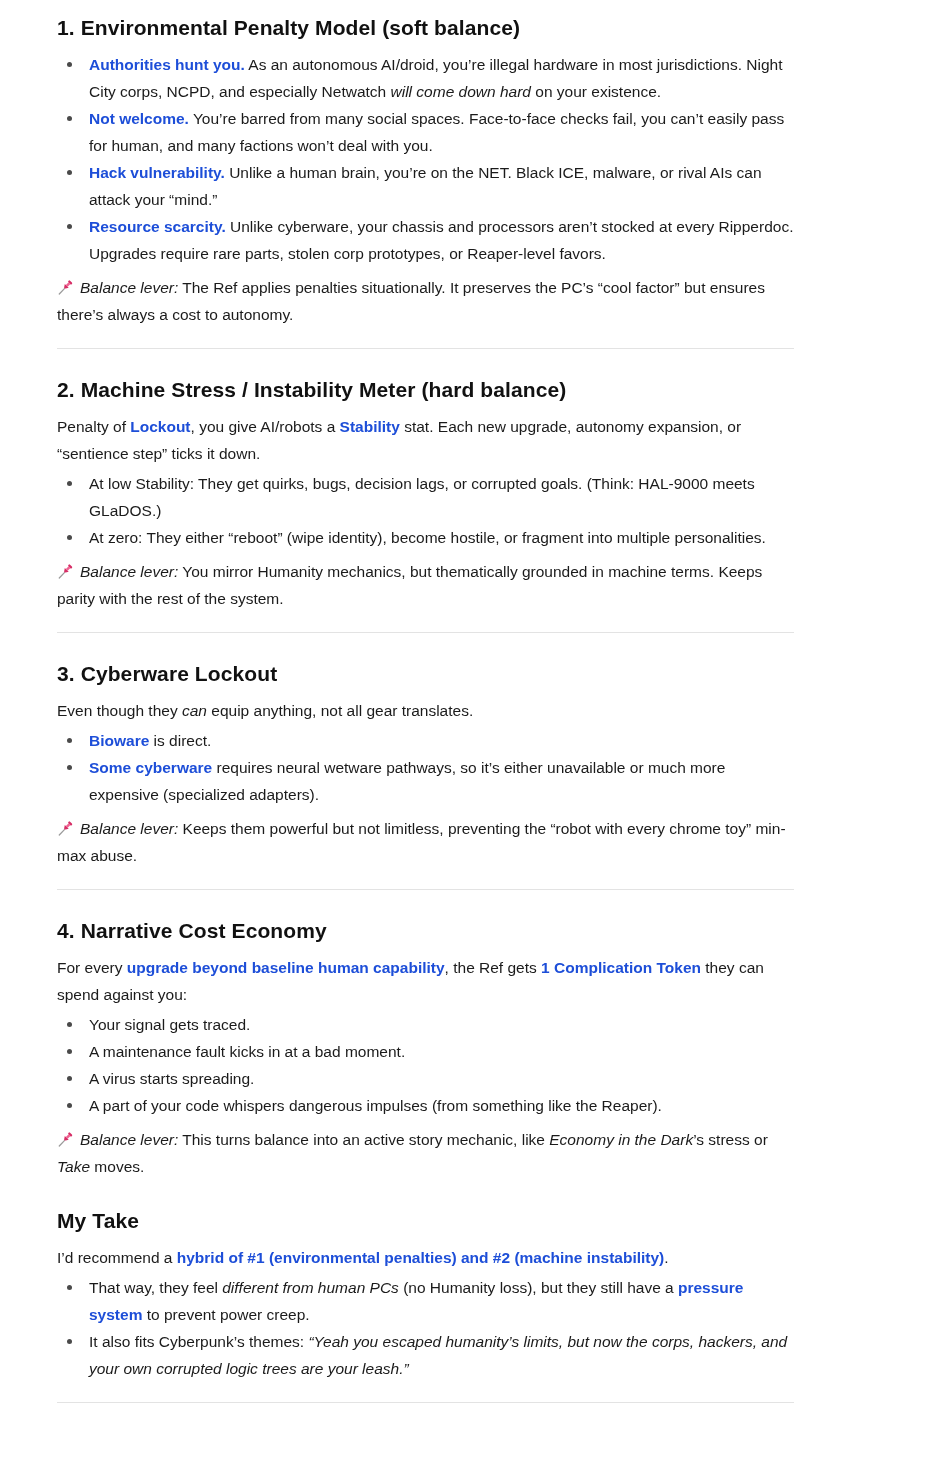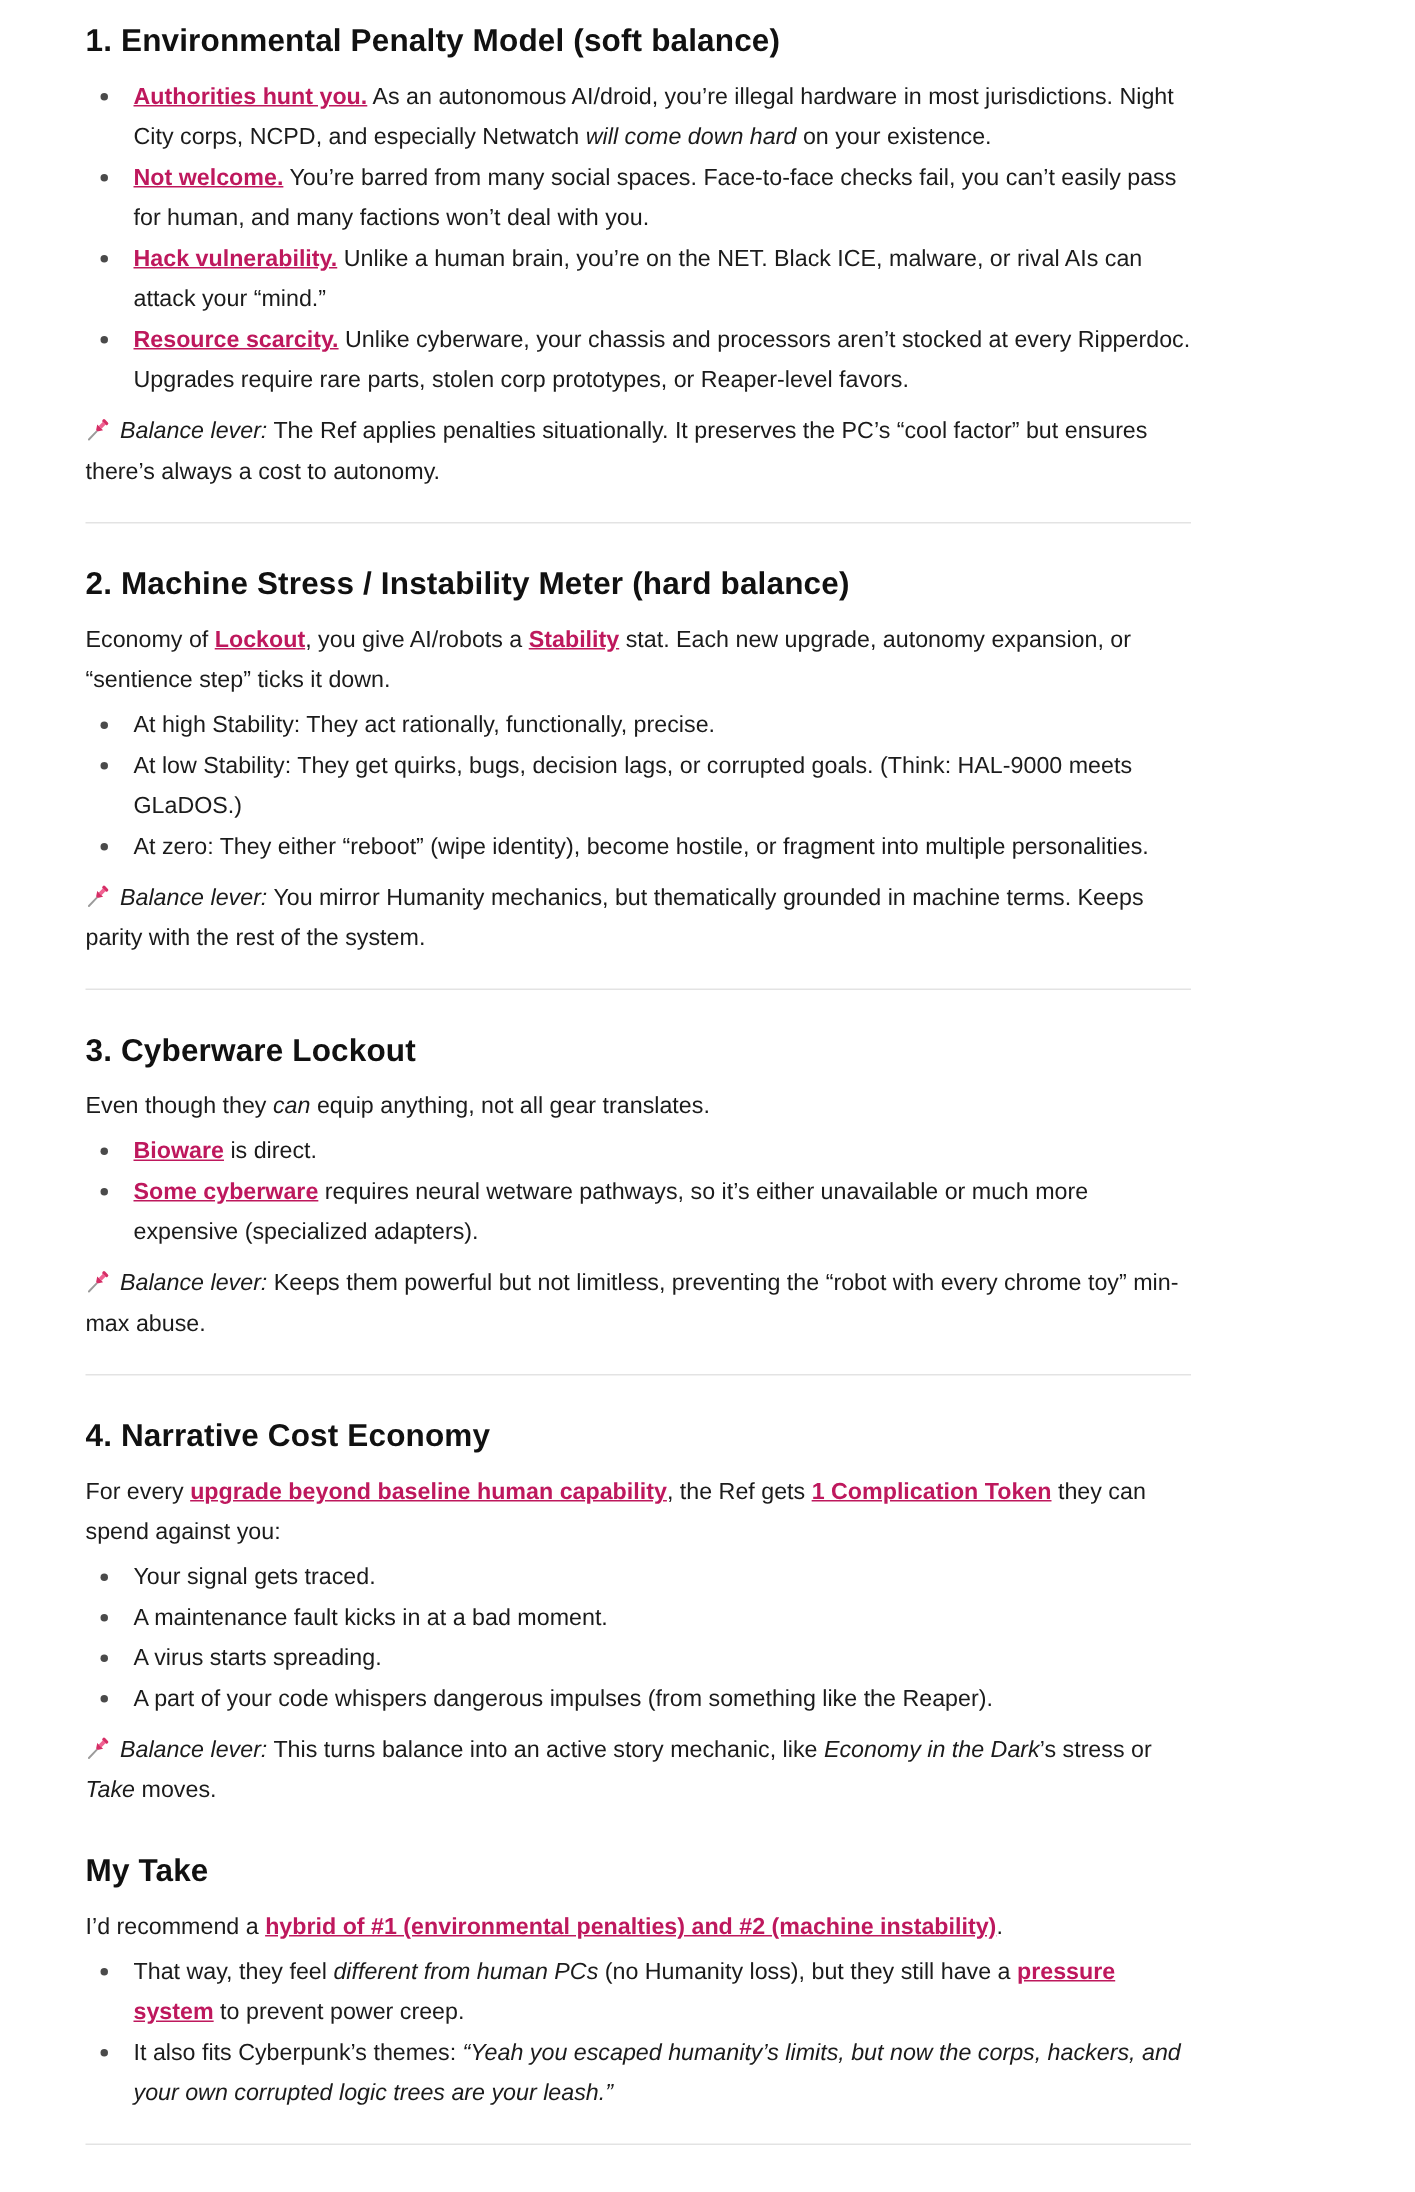--- a/index.html
+++ b/index.html
@@ -25,21 +25,21 @@
     content:""; position:absolute; left:10px; top:11px;
     width:5px; height:5px; border-radius:50%; background:#4a4a4a;
   }
   p.balance { margin:7px 0 0 0; }
   .pin { display:inline-block; width:17px; height:17px; vertical-align:-3px; margin-right:6px; }
   hr.divider {
     border:none; border-top:1px solid #e3e3e3;
     margin:20px 0 30px 0; width:737px;
   }
   hr.divider-last { margin-bottom:0; }
-  .b { font-weight:700; color:#be185d;text-decoration:underline; }
+  .b { font-weight:700; color:#1d4ed8; }
   .i { font-style:italic; }
 </style>
 </head>
 <body>
 
 <div class="content">
 
   <section class="sec sec-first">
     <h3 class="sec-heading">1. Environmental Penalty Model (soft balance)</h3>
     <ul class="bullets after-heading">
@@ -55,23 +55,22 @@
             <rect x="12.7" y="4.4" width="3.6" height="5.6" fill="#f06292"></rect>
             <path d="M10.6 10 h7.8 l-2.4 3.6 a1.6 1.6 0 0 1 -3 0 z" fill="#d62e66"></path>
           </g>
         </svg><span class="i">Balance lever:</span><span><span> The Ref applies penalties situationally. It preserves the PC’s “cool factor” but ensures there’s always a cost to autonomy.</span></span></p>
   </section>
 
   <hr class="divider">
 
   <section class="sec">
     <h3 class="sec-heading">2. Machine Stress / Instability Meter (hard balance)</h3>
-    <p class="intro"><span>Economy of </span><span class="b">Lockout</span><span>, you give AI/robots a </span><span class="b">Stability</span><span> stat. Each new upgrade, autonomy expansion, or “sentience step” ticks it down.</span></p>
+    <p class="intro"><span>Penalty of </span><span class="b">Lockout</span><span>, you give AI/robots a </span><span class="b">Stability</span><span> stat. Each new upgrade, autonomy expansion, or “sentience step” ticks it down.</span></p>
     <ul class="bullets">
-      <li><span>At high Stability: They act rationally, functionally, precise.</span></li>
       <li><span>At low Stability: They get quirks, bugs, decision lags, or corrupted goals. (Think: HAL-9000 meets GLaDOS.)</span></li>
       <li><span>At zero: They either “reboot” (wipe identity), become hostile, or fragment into multiple personalities.</span></li>
     </ul>
     <p class="balance"><svg class="pin" viewBox="0 0 24 24">
           <path d="M3.2 21.2 L10.5 13.6" stroke="#9b9b9b" stroke-width="1.8" stroke-linecap="round" fill="none"></path>
           <g transform="rotate(45 14.5 9)">
             <rect x="11.2" y="1.6" width="6.6" height="3.2" rx="1.4" fill="#d62e66"></rect>
             <rect x="12.7" y="4.4" width="3.6" height="5.6" fill="#f06292"></rect>
             <path d="M10.6 10 h7.8 l-2.4 3.6 a1.6 1.6 0 0 1 -3 0 z" fill="#d62e66"></path>
           </g>

